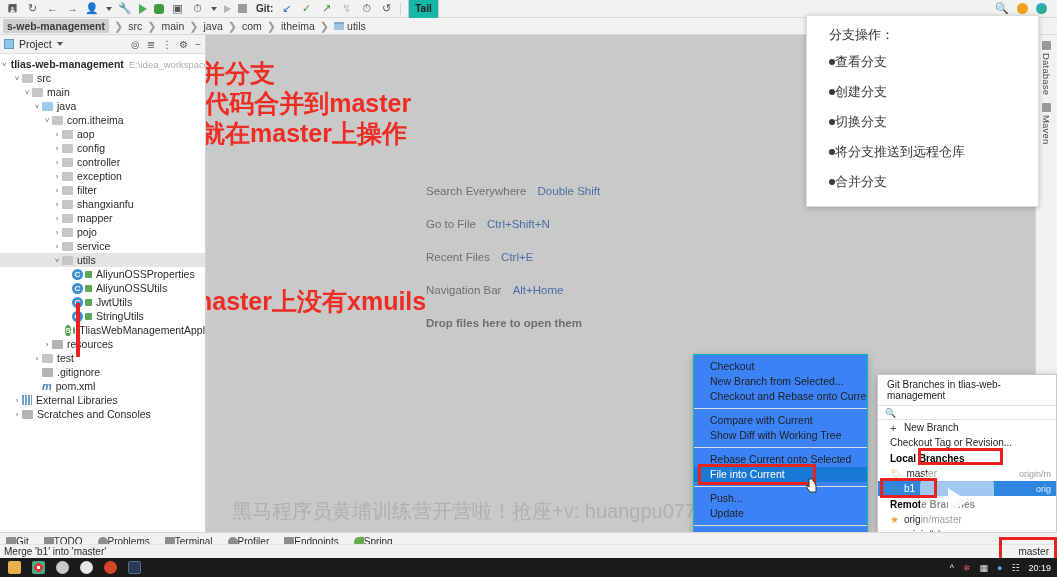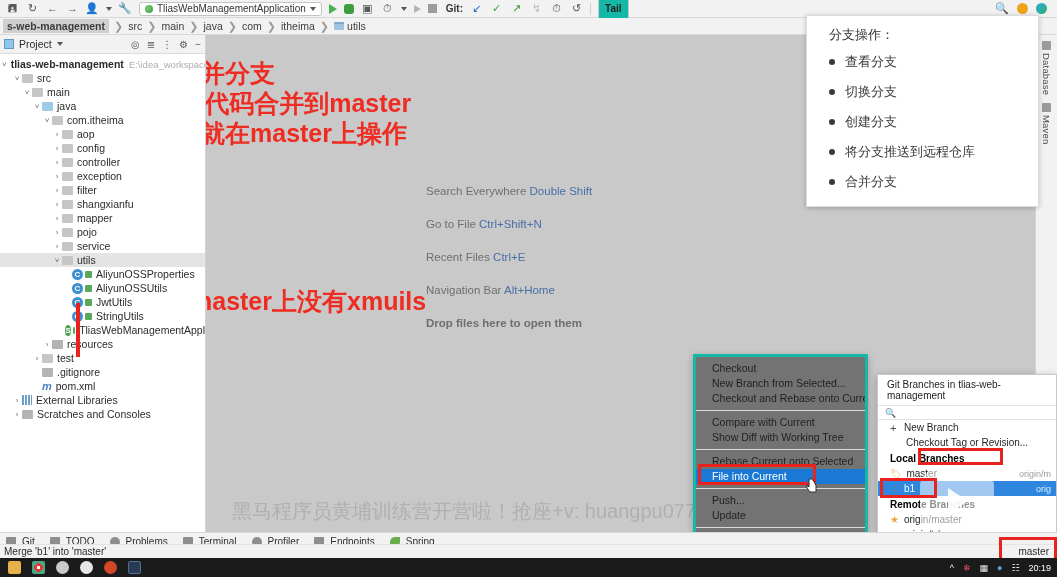--- a/index.html
+++ b/index.html
@@ -82,21 +82,21 @@
   .pathhint { color:#adadad; font-size:9.5px; margin-left:5px; }
   .redbar { position:absolute; left:76px; top:268px; width:4px; height:54px; background:#e8231e; }
 
   
   .editor {
     position:absolute; left:206px; top:35px; right:22px; bottom:45px;
     background:#c9c9c9;
   }
   .hints { position:absolute; left:220px; top:150px; width:330px; }
   .hint { font-size:11.5px; color:#6f6f6f; margin-bottom:21px; }
-  .hint .key { color:#4a6fa5; }
+  .hint .key { color:#4a6fa5;margin-left:8px; }
   .drop { font-size:11.5px; color:#6f6f6f; margin-top:5px;font-weight:bold;}
   .annot {
     position:absolute; color:#ee2c22; font-weight:bold;
     font-family:"Liberation Sans","DejaVu Sans",sans-serif;
   }
   #annot-merge { left:175px; top:58px; font-size:25px; line-height:30px; white-space:pre; }
   #annot-xmuils { left:190px; top:285px; font-size:25px; }
   .watermark {
     position:absolute; left:232px; top:498px; font-size:20px; color:#b0b0b0; white-space:nowrap;
   }
@@ -110,27 +110,27 @@
   .vtab { writing-mode:vertical-rl; font-size:9.5px; color:#4a4a4a; letter-spacing:.2px;
           display:flex;align-items:center;gap:3px;}
   .vdot { width:9px;height:9px;background:#9a9a9a;border-radius:1px;}
 
   
   .ops-panel {
     position:absolute; left:806px; top:15px; width:233px; height:192px;
     background:#fff; border:1px solid #dcdcdc; box-shadow:0 1px 5px rgba(0,0,0,.22);
   }
   .ops-title { font-size:13px; color:#333; margin:10px 0 9px 22px; }
-  .ops-item { display:flex; align-items:center; gap:10px; margin:0 0 12px 22px; font-size:13px; color:#3a3a3a; }
+  .ops-item { display:flex; align-items:center; margin:0 0 12px 22px; font-size:13px; color:#3a3a3a; }
   .bullet { width:6px;height:6px;border-radius:50%;background:#3a3a3a;flex:none;}
 
   
   .ctx {
     position:absolute; left:693px; top:354px; width:175px; height:215px;
-    background:#737373; border:3px solid #14b8a6; box-shadow:0 2px 7px rgba(0,0,0,.25);
+    background:#3b82f6; border:1px solid #14b8a6; box-shadow:0 2px 7px rgba(0,0,0,.25);
     padding-top:4px; overflow:hidden;
   }
   .ctx-item { height:15px; line-height:15px; padding-left:16px; font-size:10.5px; color:#1f1f1f; white-space:nowrap;}
   .ctx-item.hl { background:#1a79d4; color:#fff; }
   .ctx-div { height:1px; background:#dcdcdc; margin:4px 0; }
   .ctx-redbox {
     position:absolute; left:698px; top:464px; width:118px; height:21px;
     border:3px solid #e8231e; pointer-events:none;
   }
   .cursor-hand {
@@ -142,21 +142,21 @@
     position:absolute; left:877px; top:374px; width:180px; height:190px;
     background:#fff; border:1px solid #c8c8c8; box-shadow:0 2px 8px rgba(0,0,0,.25);
     overflow:hidden;
   }
   .gp-title { font-size:10px; color:#1f1f1f; padding:4px 0 4px 9px; }
   .gp-search { height:15px; border-top:1px solid #e2e2e2; border-bottom:1px solid #e2e2e2;
                display:flex; align-items:center; padding-left:7px; gap:4px; color:#9b9b9b; font-size:9px;}
   .gp-row { height:15px; display:flex; align-items:center; padding-left:12px; font-size:10px; color:#1f1f1f; gap:5px;}
   .gp-row.plusrow { padding-left:12px; }
   .gp-row .plus { color:#4a4a4a; font-size:11px; width:9px; }
-  .gp-row.indent { padding-left:28px;text-align:center; }
+  .gp-row.indent { padding-left:12px;text-align:center; }
   .gp-section { font-size:10px; font-weight:bold; color:#000; padding:3px 0 2px 12px;}
   .gp-row.sel { background:#2e86de; color:#fff; }
   .gp-right { margin-left:auto; font-size:9px; color:#9b9b9b; padding-right:5px;}
   .gp-row.sel .gp-right { color:#dbeeff; }
   .tagico { color:#e0a93d; font-size:9px; }
   .starico { color:#7f7f7f; font-size:10px; }
   .starico.on { color:#e8a33d; }
   .gp-redbox1 { position:absolute; left:918px; top:448px; width:85px; height:17px; border:3px solid #e8231e;}
   .gp-redbox2 { position:absolute; left:880px; top:478px; width:57px; height:20px; border:3px solid #e8231e;}
 
@@ -173,21 +173,21 @@
   .csdn {
     position:absolute; left:793px; top:548px; font-size:14px; color:#b9b9b9; white-space:nowrap;
   }
 
   
   .bottombar {
     position:absolute; left:0; bottom:27px; width:1057px; height:18px;
     background:#f2f2f2; border-top:1px solid #d7d7d7;
     display:flex; align-items:center; gap:15px; padding-left:6px; font-size:10px; color:#2f2f2f;
   }
-  .bb-item { display:flex; align-items:center; gap:6px;}
+  .bb-item { display:flex; align-items:center; gap:0;}
   .bb-ico { width:10px;height:10px;display:inline-block;background:#8d8d8d;border-radius:1px;}
   .statusbar {
     position:absolute; left:0; bottom:19px; width:1057px; height:14px;
     background:#f2f2f2; display:flex; align-items:center; padding-left:4px;
     font-size:10px; color:#2b2b2b; border-top:1px solid #e3e3e3;
   }
   .status-branch { margin-left:auto; padding-right:8px; font-size:10px; }
   .status-redbox { position:absolute; left:999px; bottom:14px; width:58px; height:26px; border:3px solid #e8231e; }
 
   
@@ -207,25 +207,20 @@
 <div id="app">
 
   <div class="toolbar">
     <span class="tb-ico">🖪</span>
     <span class="tb-ico">↻</span>
     <span class="tb-ico">←</span>
     <span class="tb-ico">→</span>
     <span class="tb-ico">👤</span>
     <span class="caret"></span>
     <span class="tb-ico">🔧</span>
-    <span class="runcfg">
-      <span class="dot"></span>
-      <span>TliasWebManagementApplication</span>
-      <span class="caret"></span>
-    </span>
     <span class="tri-right"></span>
     <span class="bug"></span>
     <span class="tb-ico">▣</span>
     <span class="tb-ico">⏱</span>
     <span class="caret"></span>
     <span class="tri-grey"></span>
     <span class="stopsq"></span>
     <span class="git-label">Git:</span>
     <span class="tb-ico" style="color:#2f73c4">↙</span>
     <span class="tb-ico" style="color:#3f9b3f">✓</span>
@@ -451,25 +446,25 @@
   </div>
 
   <div class="ops-panel">
     <div class="ops-title">分支操作：</div>
     <div class="ops-item">
       <span class="bullet"></span>
       <span>查看分支</span>
     </div>
     <div class="ops-item">
       <span class="bullet"></span>
-      <span>切换分支</span>
+      <span>创建分支</span>
     </div>
     <div class="ops-item">
       <span class="bullet"></span>
-      <span>创建分支</span>
+      <span>切换分支</span>
     </div>
     <div class="ops-item">
       <span class="bullet"></span>
       <span>将分支推送到远程仓库</span>
     </div>
     <div class="ops-item">
       <span class="bullet"></span>
       <span>合并分支</span>
     </div>
   </div>

